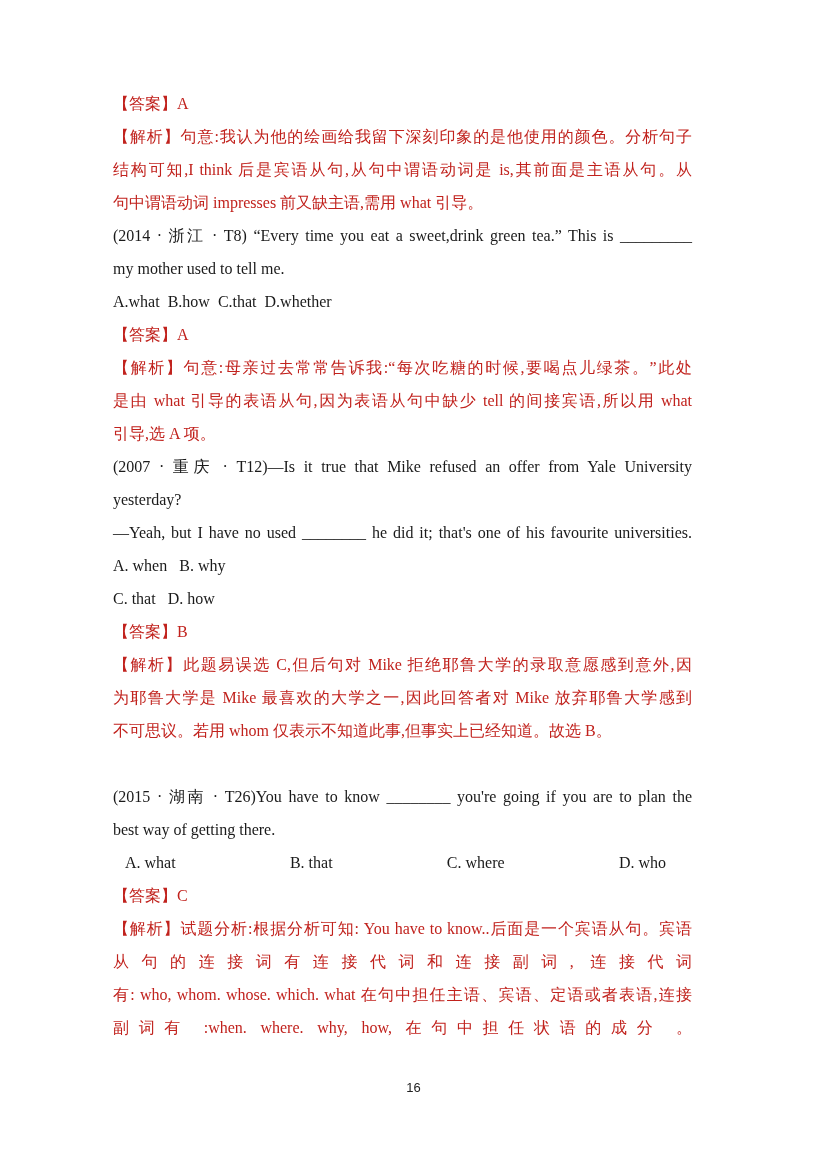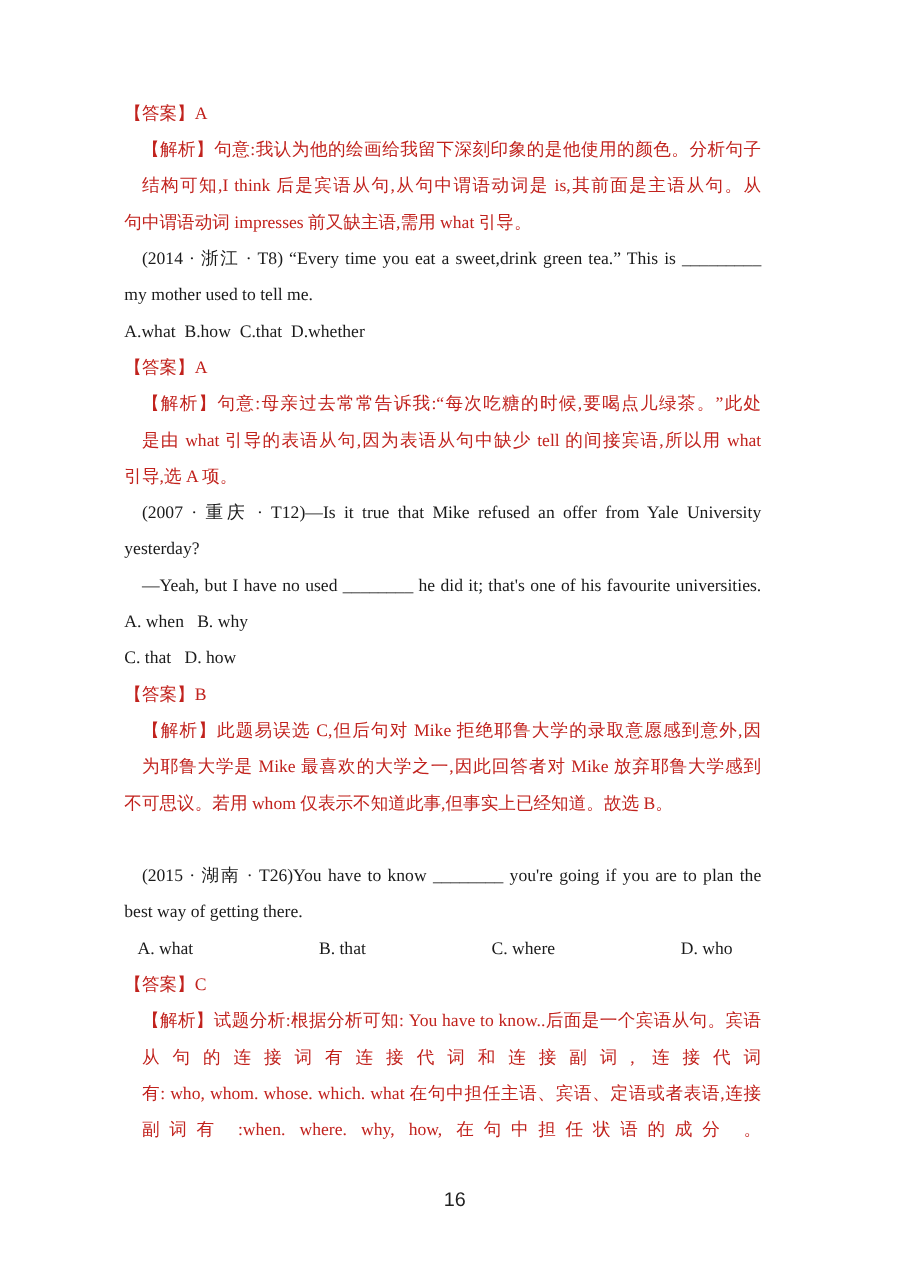--- a/index.html
+++ b/index.html
@@ -23,39 +23,38 @@
     line-height: 33px;
   }
   .line {
     white-space: nowrap;
     min-height: 33px;
   }
   
   .jl {
     text-align: justify;
     text-align-last: justify;
-    margin-left: 16px;
   }
   .red { color: #c1221d; }
   .opts { white-space: pre; }
   .spread {
     display: flex;
     justify-content: space-between;
     padding-left: 12px;
     padding-right: 26px;
   }
   .spread span { white-space: nowrap; text-align: center; }
   .spacer { height: 33px; }
   .footer {
     position: absolute;
     top: 1080px;
     left: 0;
     width: 827px;
     text-align: center;
-    font-size: 18px;
+    font-size: 13px;
     font-family: "Liberation Sans", "DejaVu Sans", sans-serif;
     color: #222222;
   }
 </style>
 </head>
 <body>
 
 <div class="page-content">
 
   <div class="line red">【答案】A</div>

